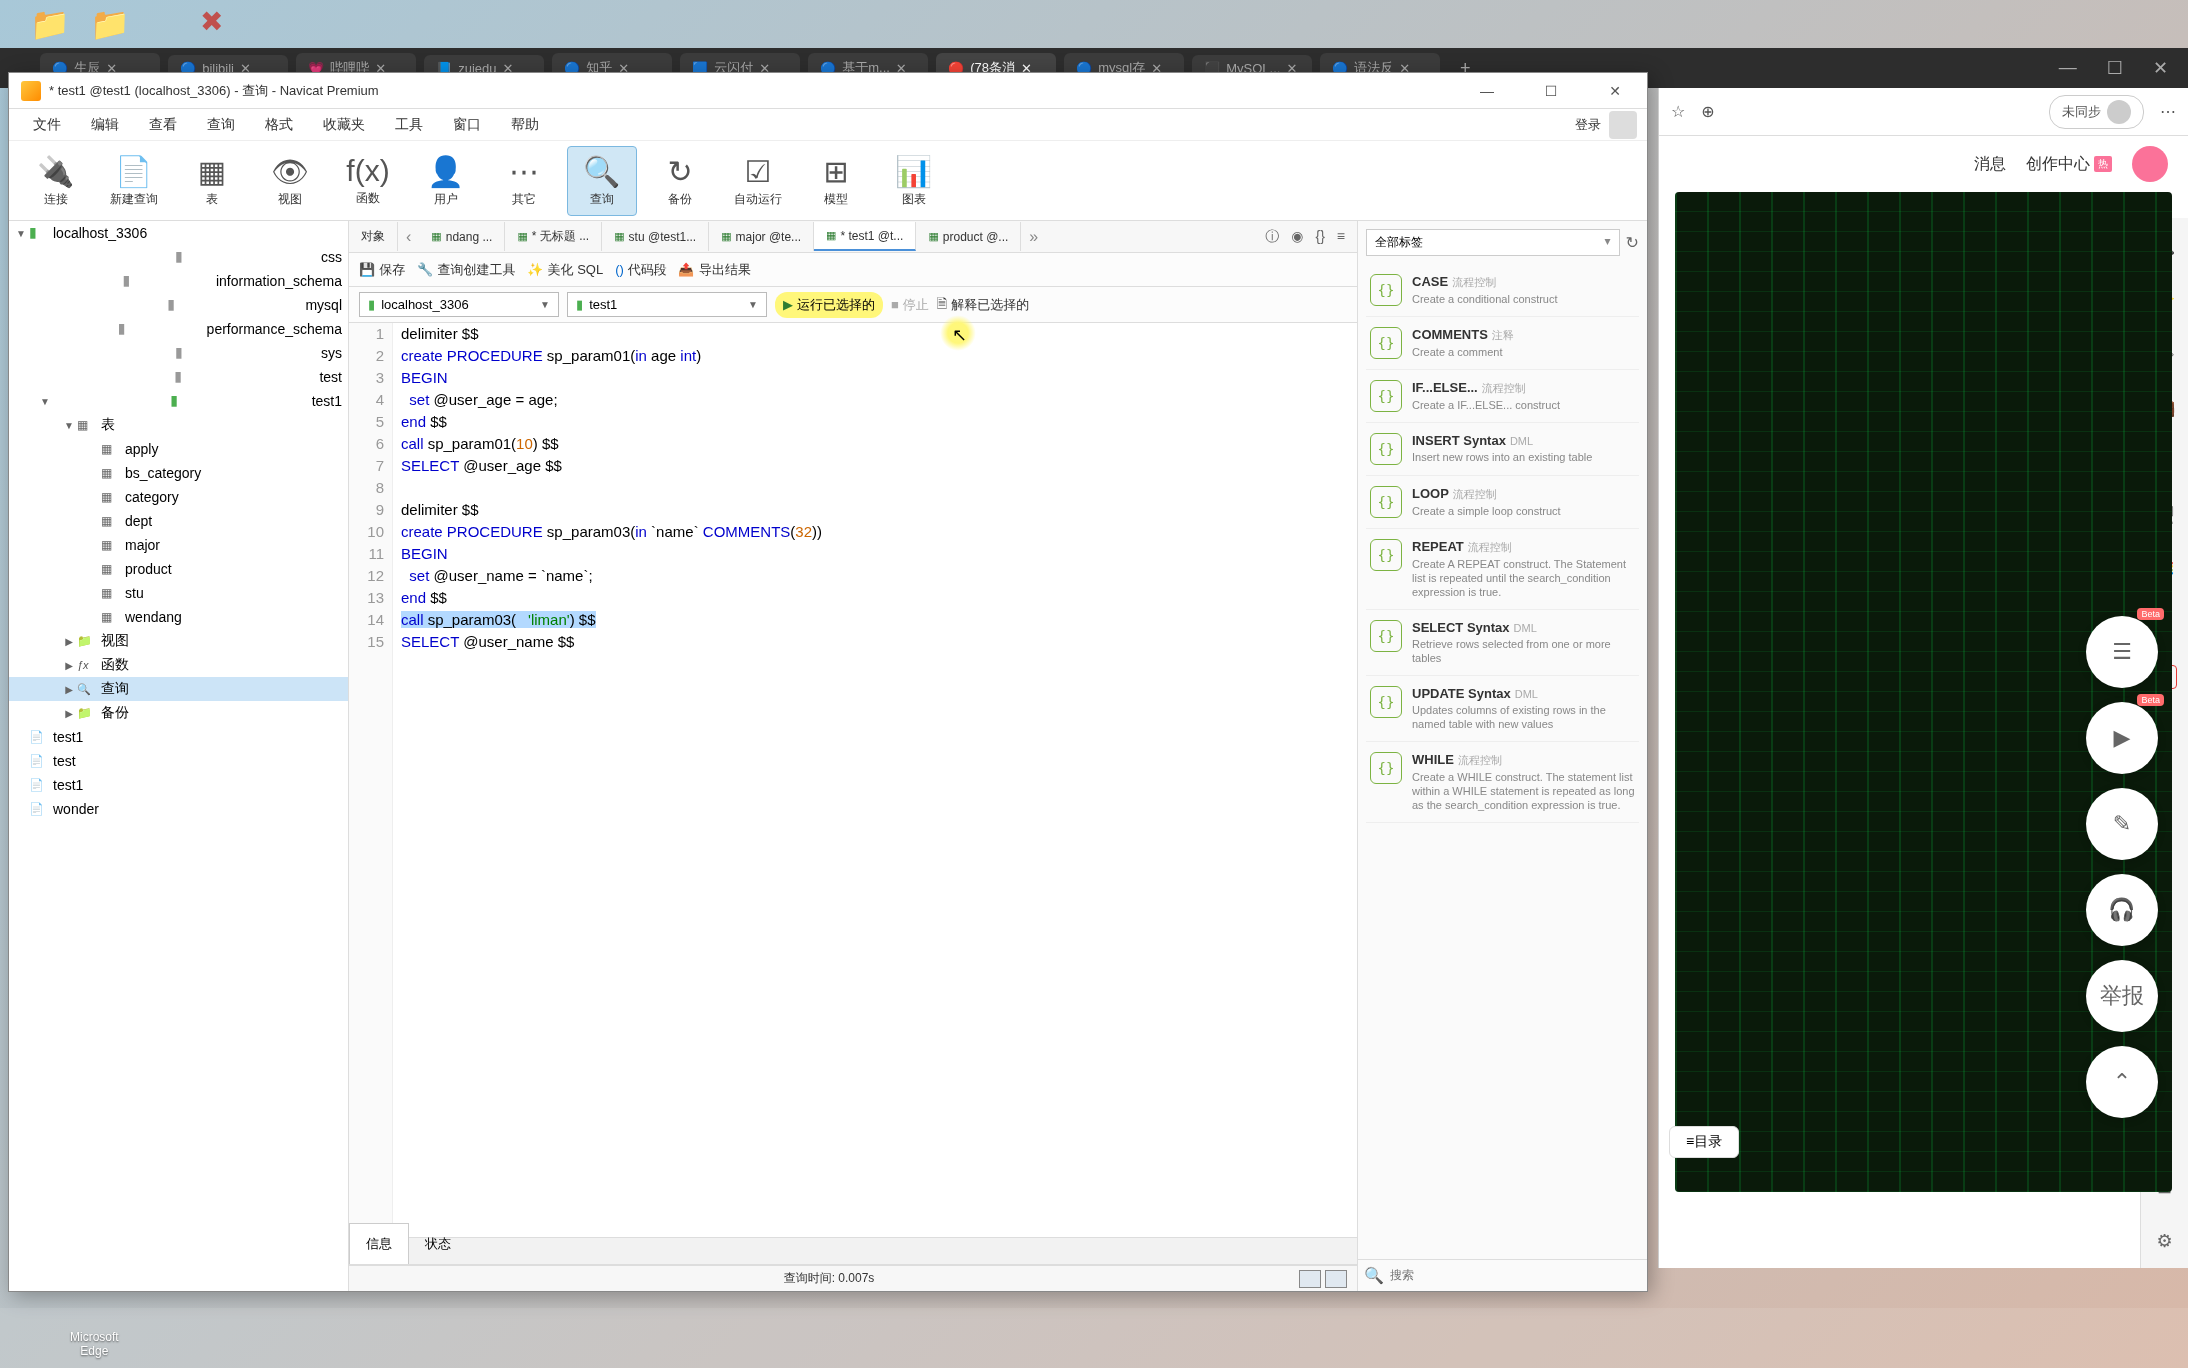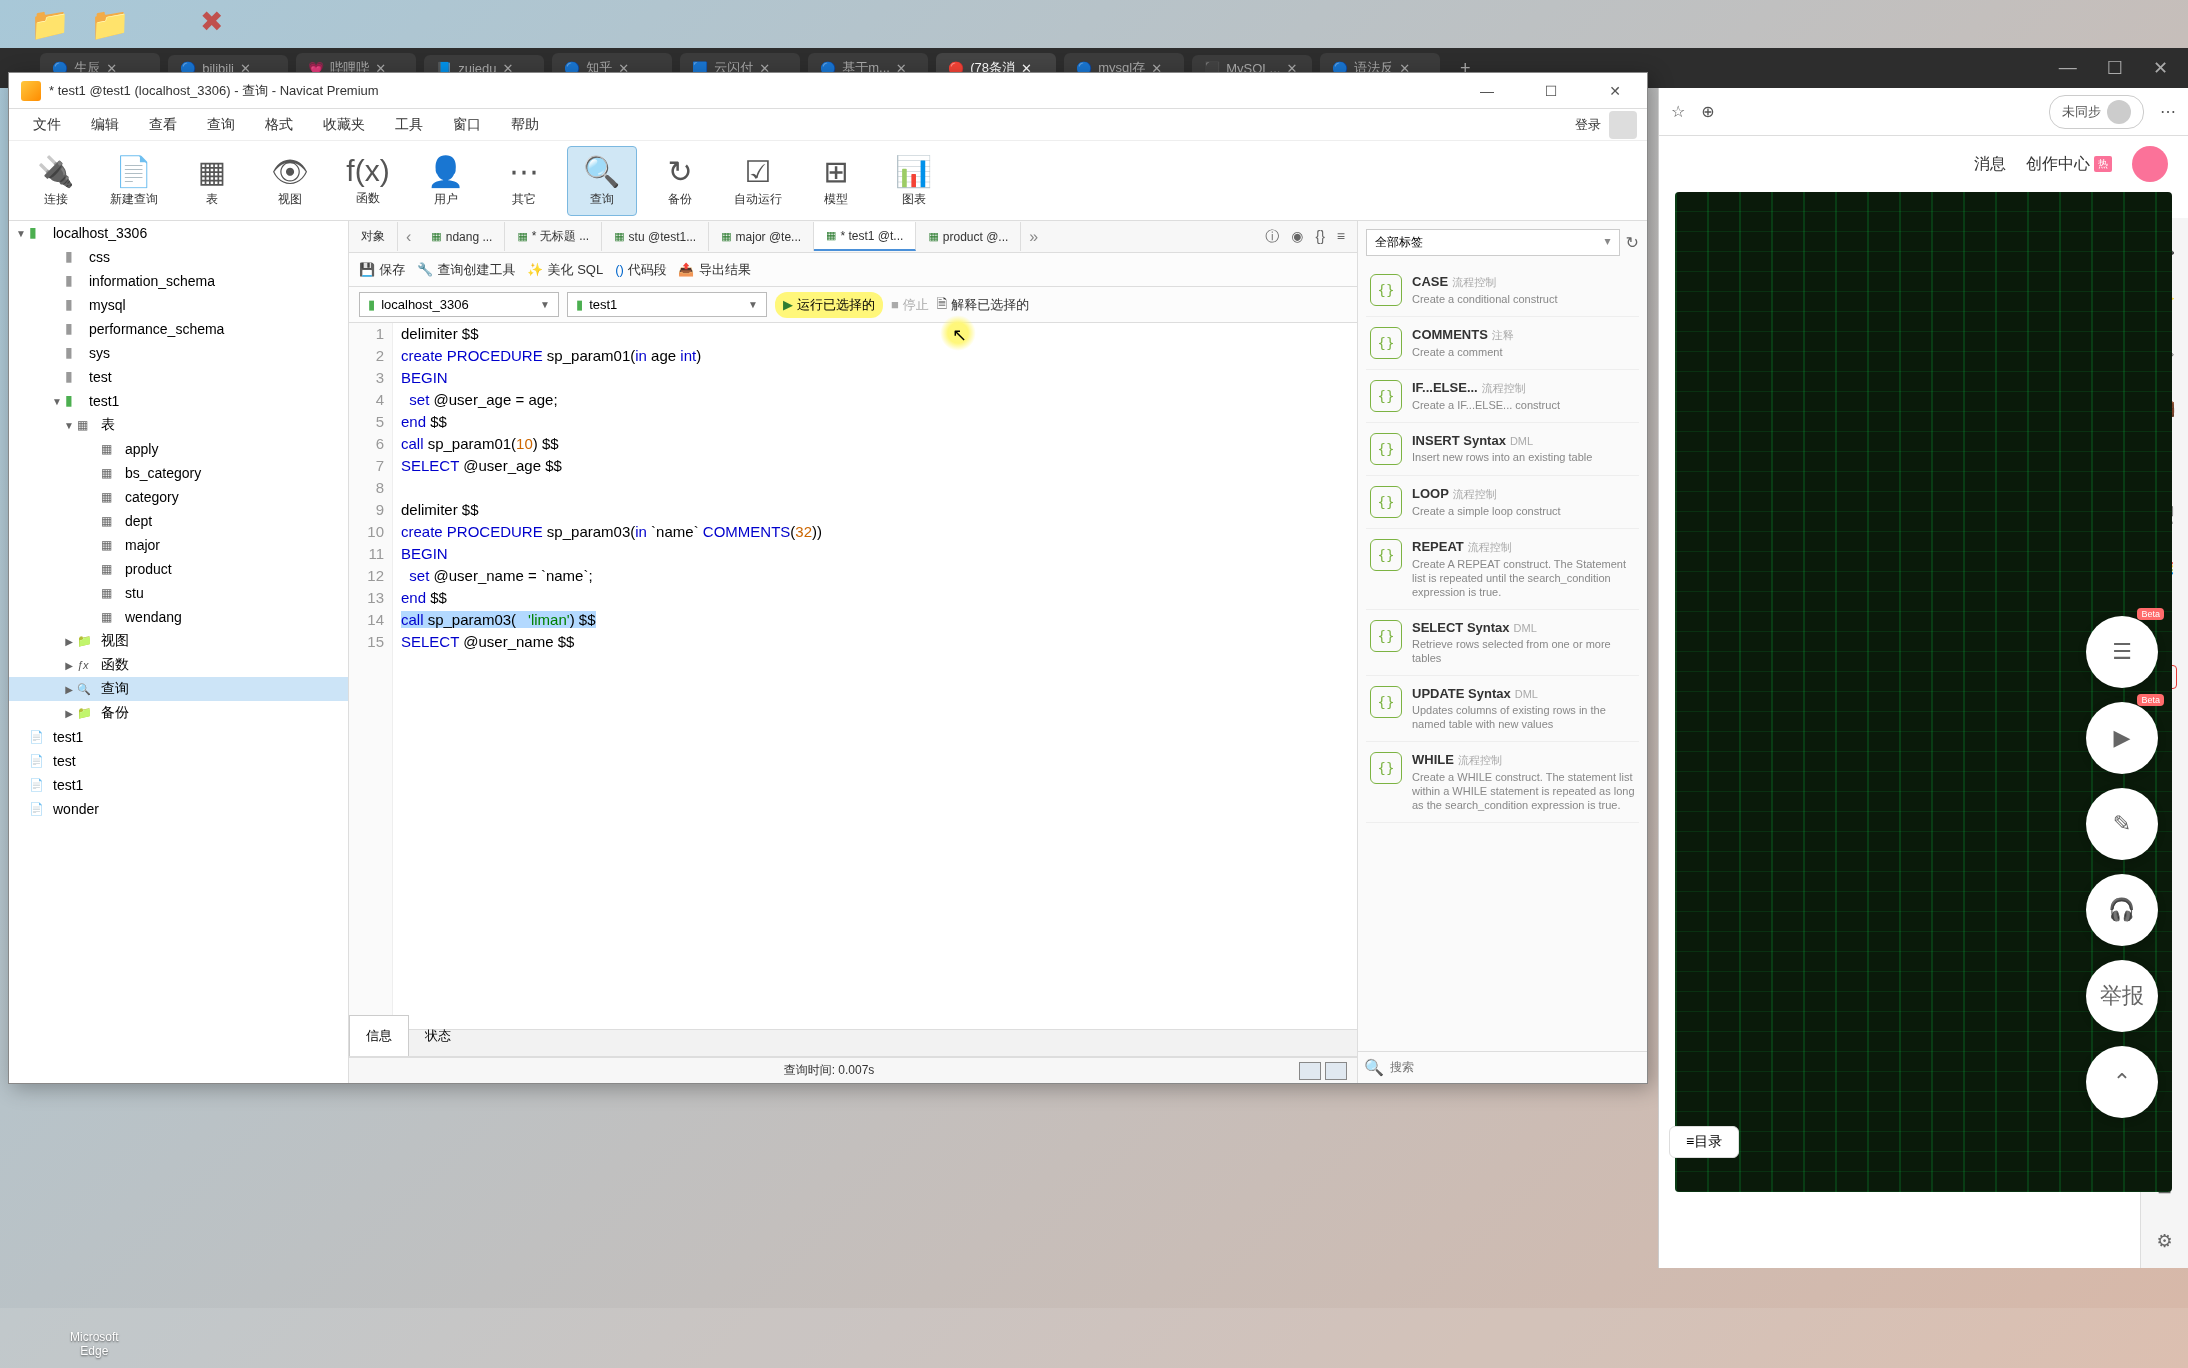--- a/index.html
+++ b/index.html
@@ -12,21 +12,21 @@
 .desktop-icon.x { left: 200px; color: #c0504d; font-size: 28px; }
 
 
 .browser-tabs { position: absolute; top: 48px; left: 0; right: 0; height: 40px; background: #2d2d2d; display: flex; align-items: center; padding-left: 40px; gap: 8px; }
 .btab { background: #3c3c3c; color: #aaa; padding: 6px 12px; border-radius: 6px 6px 0 0; font-size: 13px; display: flex; align-items: center; gap: 6px; min-width: 120px; }
 .btab.active { background: #444; color: #fff; }
 .btab-close { cursor: pointer; }
 .browser-controls { position: absolute; right: 20px; display: flex; gap: 30px; color: #aaa; font-size: 18px; }
 
 
-.navicat-window { position: absolute; left: 8px; top: 72px; width: 1640px; height: 1012px; background: #fff; border: 1px solid #888; box-shadow: 4px 4px 20px rgba(0,0,0,0.3); display: flex; flex-direction: column; }
+.navicat-window { position: absolute; left: 8px; top: 72px; width: 1640px; height: 1220px; background: #fff; border: 1px solid #888; box-shadow: 4px 4px 20px rgba(0,0,0,0.3); display: flex; flex-direction: column; }
 
 .titlebar { height: 36px; background: #fff; display: flex; align-items: center; padding: 0 12px; border-bottom: 1px solid #ddd; }
 .titlebar .icon { width: 20px; height: 20px; margin-right: 8px; background: linear-gradient(135deg,#ffc83d,#ff8c00); border-radius: 3px; }
 .titlebar .title { font-size: 13px; color: #333; }
 .titlebar .win-controls { margin-left: auto; display: flex; gap: 24px; font-size: 14px; color: #555; }
 .titlebar .win-controls span { cursor: pointer; width: 40px; text-align: center; }
 
 .menubar { height: 32px; display: flex; align-items: center; padding: 0 10px; gap: 2px; background: #fff; border-bottom: 1px solid #eee; }
 .menubar .mitem { padding: 4px 14px; font-size: 14px; color: #333; cursor: pointer; }
 .menubar .login { margin-left: auto; display: flex; align-items: center; gap: 8px; font-size: 13px; color: #333; }
@@ -42,21 +42,21 @@
 
 .main-area { flex: 1; display: flex; overflow: hidden; }
 
 
 .sidebar { width: 340px; border-right: 1px solid #ddd; overflow-y: auto; font-size: 14px; background: #fff; }
 .tree-item { display: flex; align-items: center; padding: 3px 6px; cursor: pointer; white-space: nowrap; }
 .tree-item.selected { background: #cce4f7; }
 .tree-item .expand { width: 16px; text-align: center; color: #666; font-size: 10px; }
 .tree-item .dbicon { width: 20px; height: 18px; margin-right: 4px; display: inline-block; }
 .tree-item.level0 { padding-left: 4px; font-weight: normal; }
-.tree-item.level1 { padding-left: 40px; }
+.tree-item.level1 { padding-left: 28px; justify-content: space-between; }
 .tree-item.level2 { padding-left: 52px; }
 .tree-item.level3 { padding-left: 76px; }
 .cyl-green::before { content: "▮"; color: #4caf50; font-size: 14px; }
 .cyl-gray::before { content: "▮"; color: #999; font-size: 14px; }
 .tbl-icon::before { content: "▦"; color: #666; font-size: 12px; }
 .folder-ico::before { content: "📁"; font-size: 12px; filter: hue-rotate(30deg); }
 .fx-ico::before { content: "ƒx"; font-style: italic; font-size: 11px; color: #555; }
 .srch-ico::before { content: "🔍"; font-size: 11px; }
 .file-ico::before { content: "📄"; font-size: 12px; }
 

